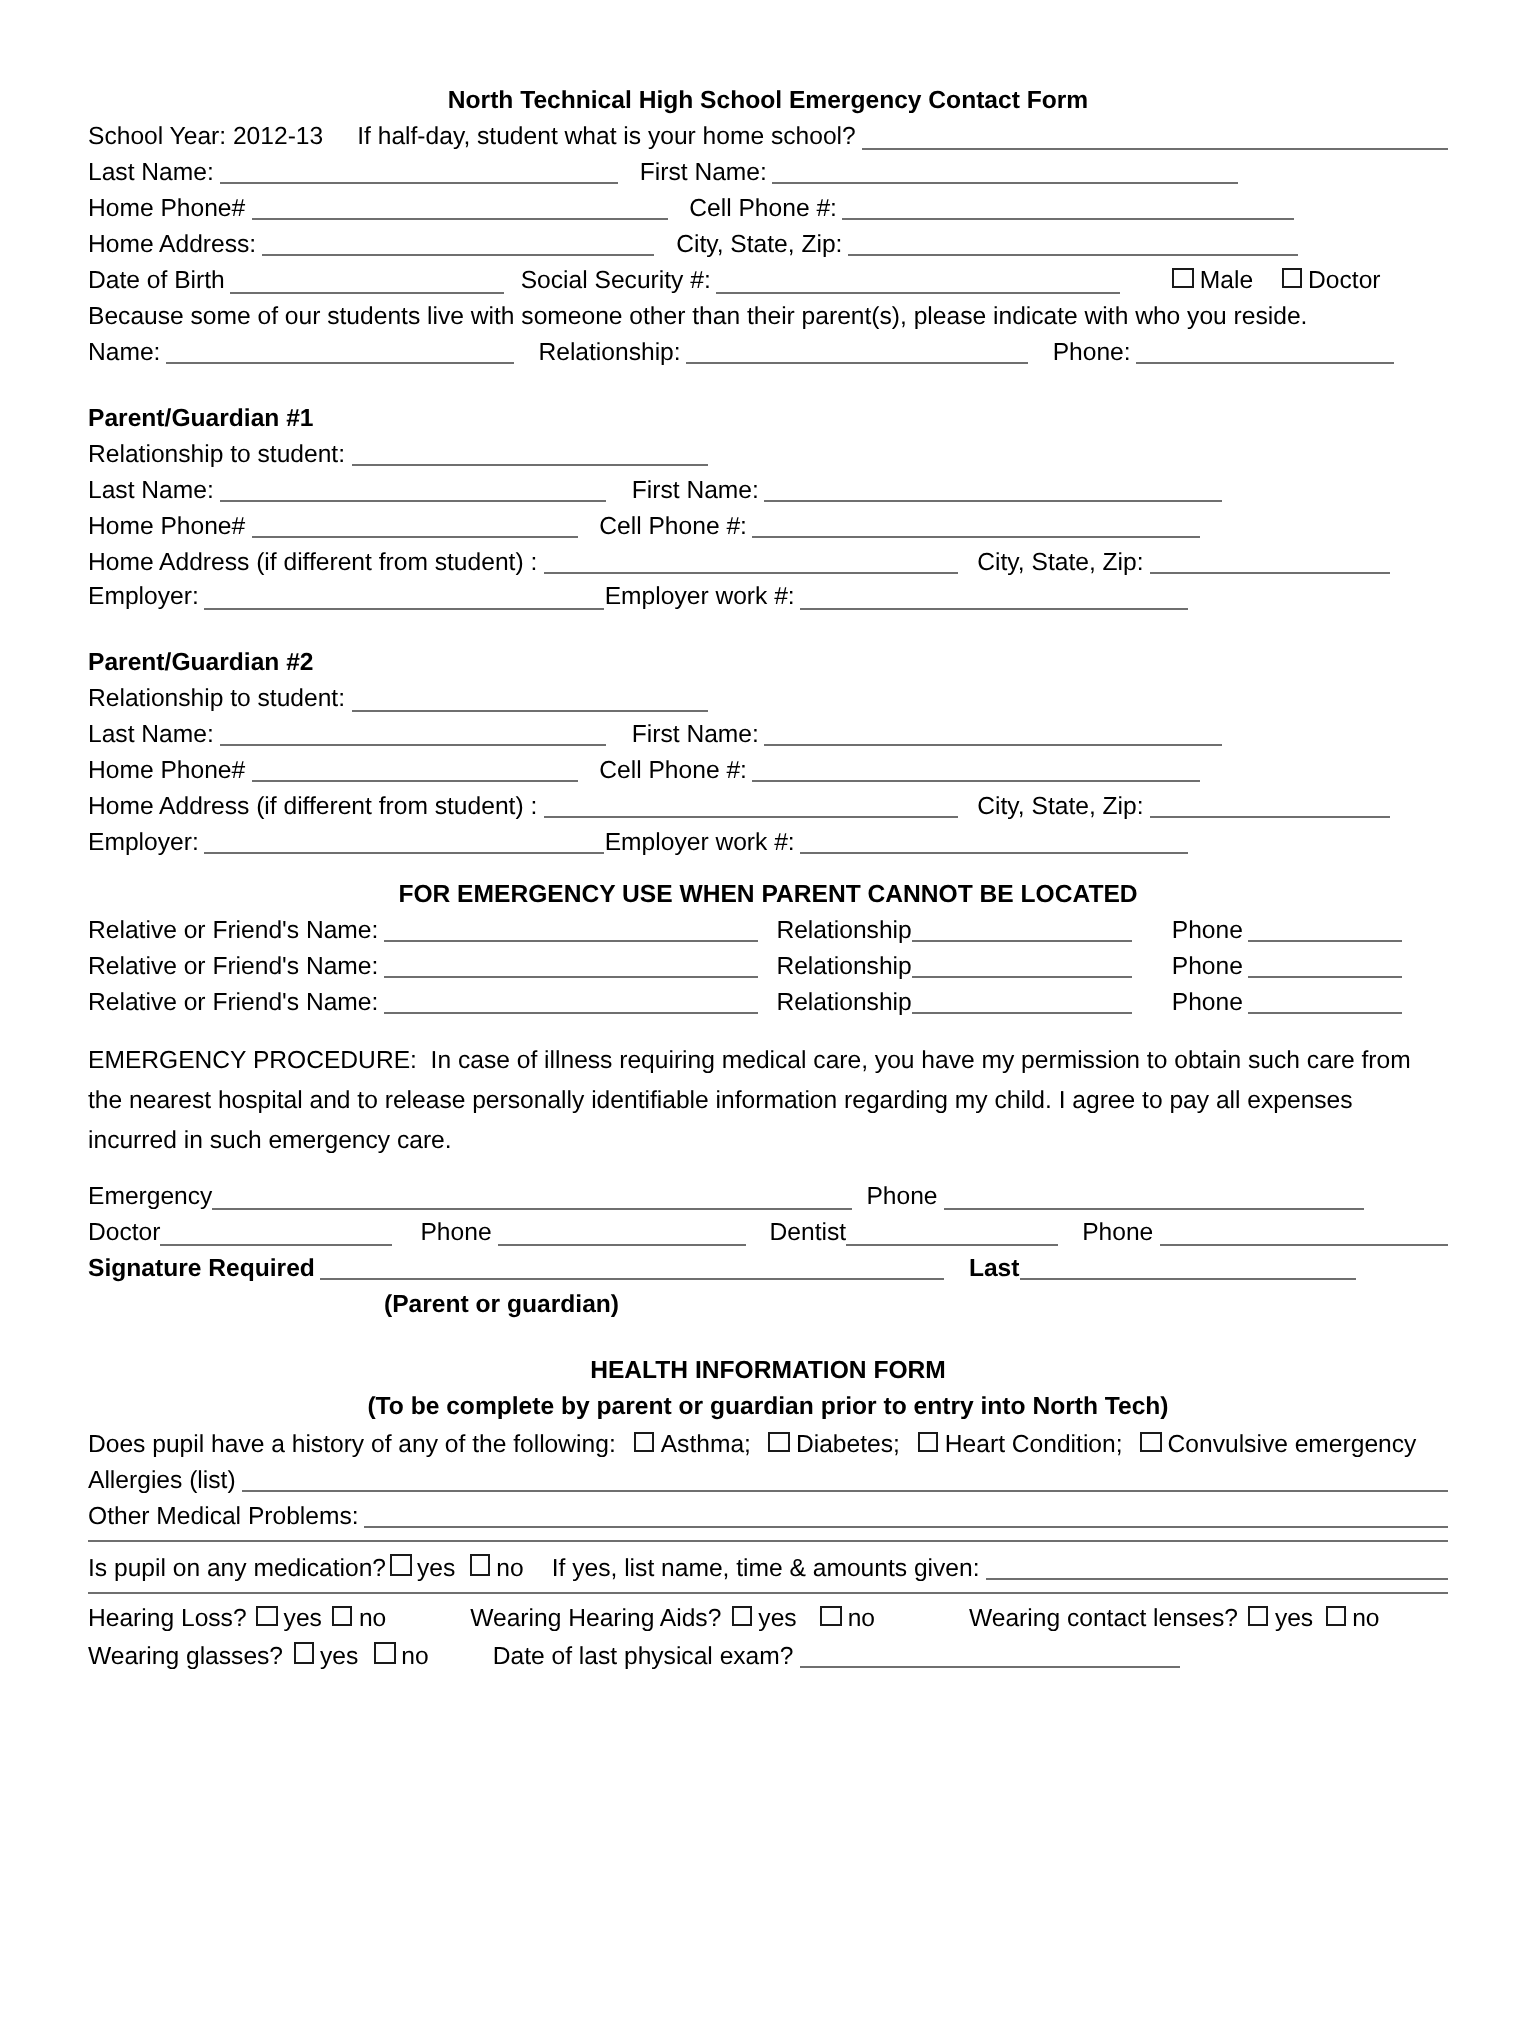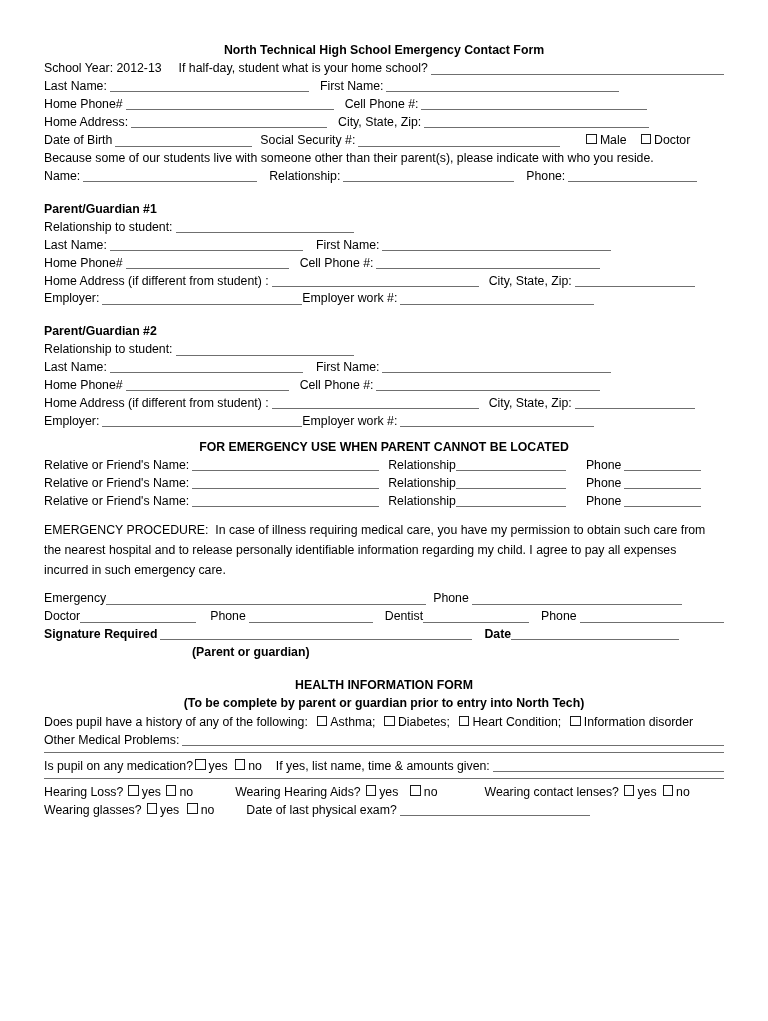--- a/index.html
+++ b/index.html
@@ -304,21 +304,21 @@
     <span class="sp" style="width:12px"></span>
     <span class="lbl">Phone</span>
     <span class="fill grow"></span>
   </div>
 
 
   <div class="row">
     <span class="lbl b">Signature Required</span>
     <span class="fill" style="width:312px"></span>
     <span class="sp" style="width:12px"></span>
-    <span class="lbl b">Date</span>
+    <span class="lbl b">Last</span>
     <span class="fill tight" style="width:168px"></span>
   </div>
 
   <div class="row indent-note">
     <span class="lbl">(Parent or guardian)</span>
   </div>
 
   <div class="gap"></div>
 
   <div class="title-main">HEALTH INFORMATION FORM</div>
@@ -330,23 +330,27 @@
     <span class="cbx"></span>
     <span class="lbl">Asthma;</span>
     <span class="sp" style="width:9px"></span>
     <span class="cbx"></span>
     <span class="lbl">Diabetes;</span>
     <span class="sp" style="width:9px"></span>
     <span class="cbx"></span>
     <span class="lbl">Heart Condition;</span>
     <span class="sp" style="width:9px"></span>
     <span class="cbx"></span>
-    <span class="lbl">Information disorder</span>
-  </div>
-
+    <span class="lbl">Convulsive emergency</span>
+  </div>
+
+  <div class="row">
+    <span class="lbl">Allergies (list)</span>
+    <span class="fill grow"></span>
+  </div>
 
   <div class="row">
     <span class="lbl">Other Medical Problems:</span>
     <span class="fill grow"></span>
   </div>
 
   <hr class="hr">
 
   <div class="row">
     <span class="lbl">Is pupil on any medication?</span>

